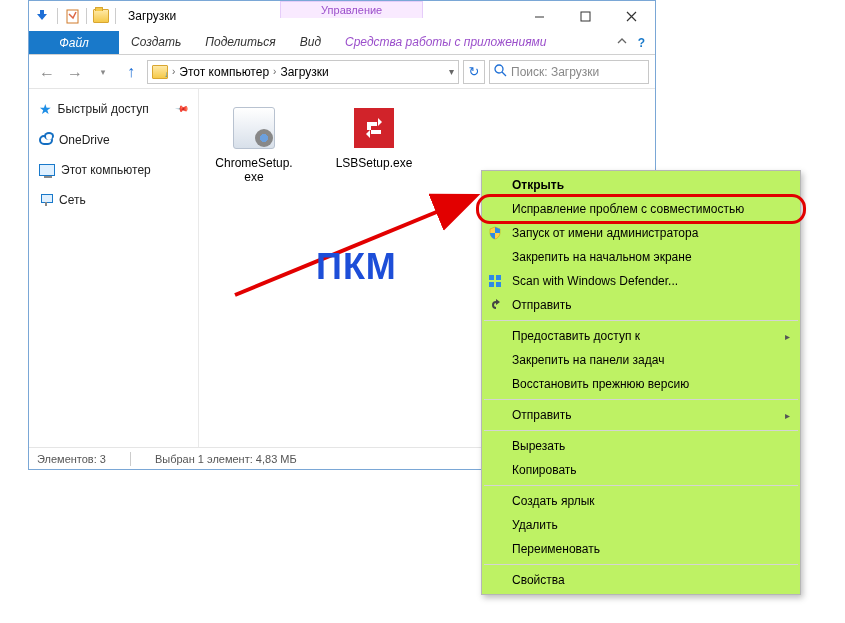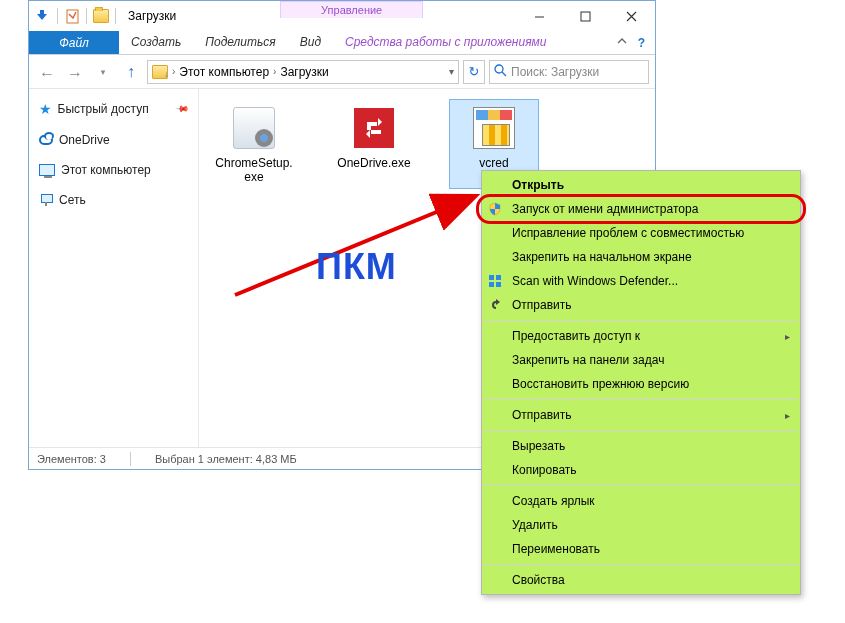--- a/index.html
+++ b/index.html
@@ -209,27 +209,21 @@
         <div class="file">
           <div class="file-icon">
               <div class="fi-lsb">
             <svg width="24" height="24" viewBox="0 0 24 24">
                   <path d="M5 6 L15 6 L15 10 L9 10 L9 14 L19 14 L19 18 L9 18 L9 14 L5 14 Z"></path>
                   <path d="M16 2 L20 6 L16 10 Z"></path>
                   <path d="M8 22 L4 18 L8 14 Z"></path>
                 </svg>
           </div>
             </div>
-          <span>OneDrive.exe</span>
-        </div>
-        <div class="file selected">
-          <div class="file-icon">
-              <div class="fi-vc"></div>
-            </div>
-          <span>vcred</span>
+          <span>LSBSetup.exe</span>
         </div>
       </div>
     </div>
   </div>
 
   <div class="statusbar">
     <span>Элементов: 3</span>
     <span class="sep"></span>
     <span>Выбран 1 элемент: 4,83 МБ</span>
     <div class="status-icons">
@@ -250,32 +244,32 @@
       </div>
     </div>
   </div>
 </div>
 
 <div class="ctxmenu">
   <div class="cm-item bold">
       <span>Открыть</span>
     </div>
   <div class="cm-item">
+      <span>Исправление проблем с совместимостью</span>
+    </div>
+  <div class="cm-item">
     <span class="cm-icon shield-badge">
       <svg width="14" height="14" viewBox="0 0 14 14">
           <path d="M7 1 L12 3 L12 7 C12 10 9 13 7 13 C5 13 2 10 2 7 L2 3 Z" fill="#ffd24a" stroke="#c69100" stroke-width="0.5"></path>
           <path d="M7 1 L12 3 L12 7 L7 7 Z" fill="#2e8ae6"></path>
           <path d="M7 7 L7 13 C5 13 2 10 2 7 Z" fill="#2e8ae6"></path>
         </svg>
     </span>
     <span>Запуск от имени администратора</span>
   </div>
-  <div class="cm-item">
-      <span>Исправление проблем с совместимостью</span>
-    </div>
   <div class="cm-item">
       <span>Закрепить на начальном экране</span>
     </div>
   <div class="cm-item">
     <span class="cm-icon defender">
       <svg width="14" height="14" viewBox="0 0 14 14">
           <rect x="1" y="1" width="5" height="5" fill="#2e8ae6"></rect>
           <rect x="8" y="1" width="5" height="5" fill="#2e8ae6"></rect>
           <rect x="1" y="8" width="5" height="5" fill="#2e8ae6"></rect>
           <rect x="8" y="8" width="5" height="5" fill="#2e8ae6"></rect>

